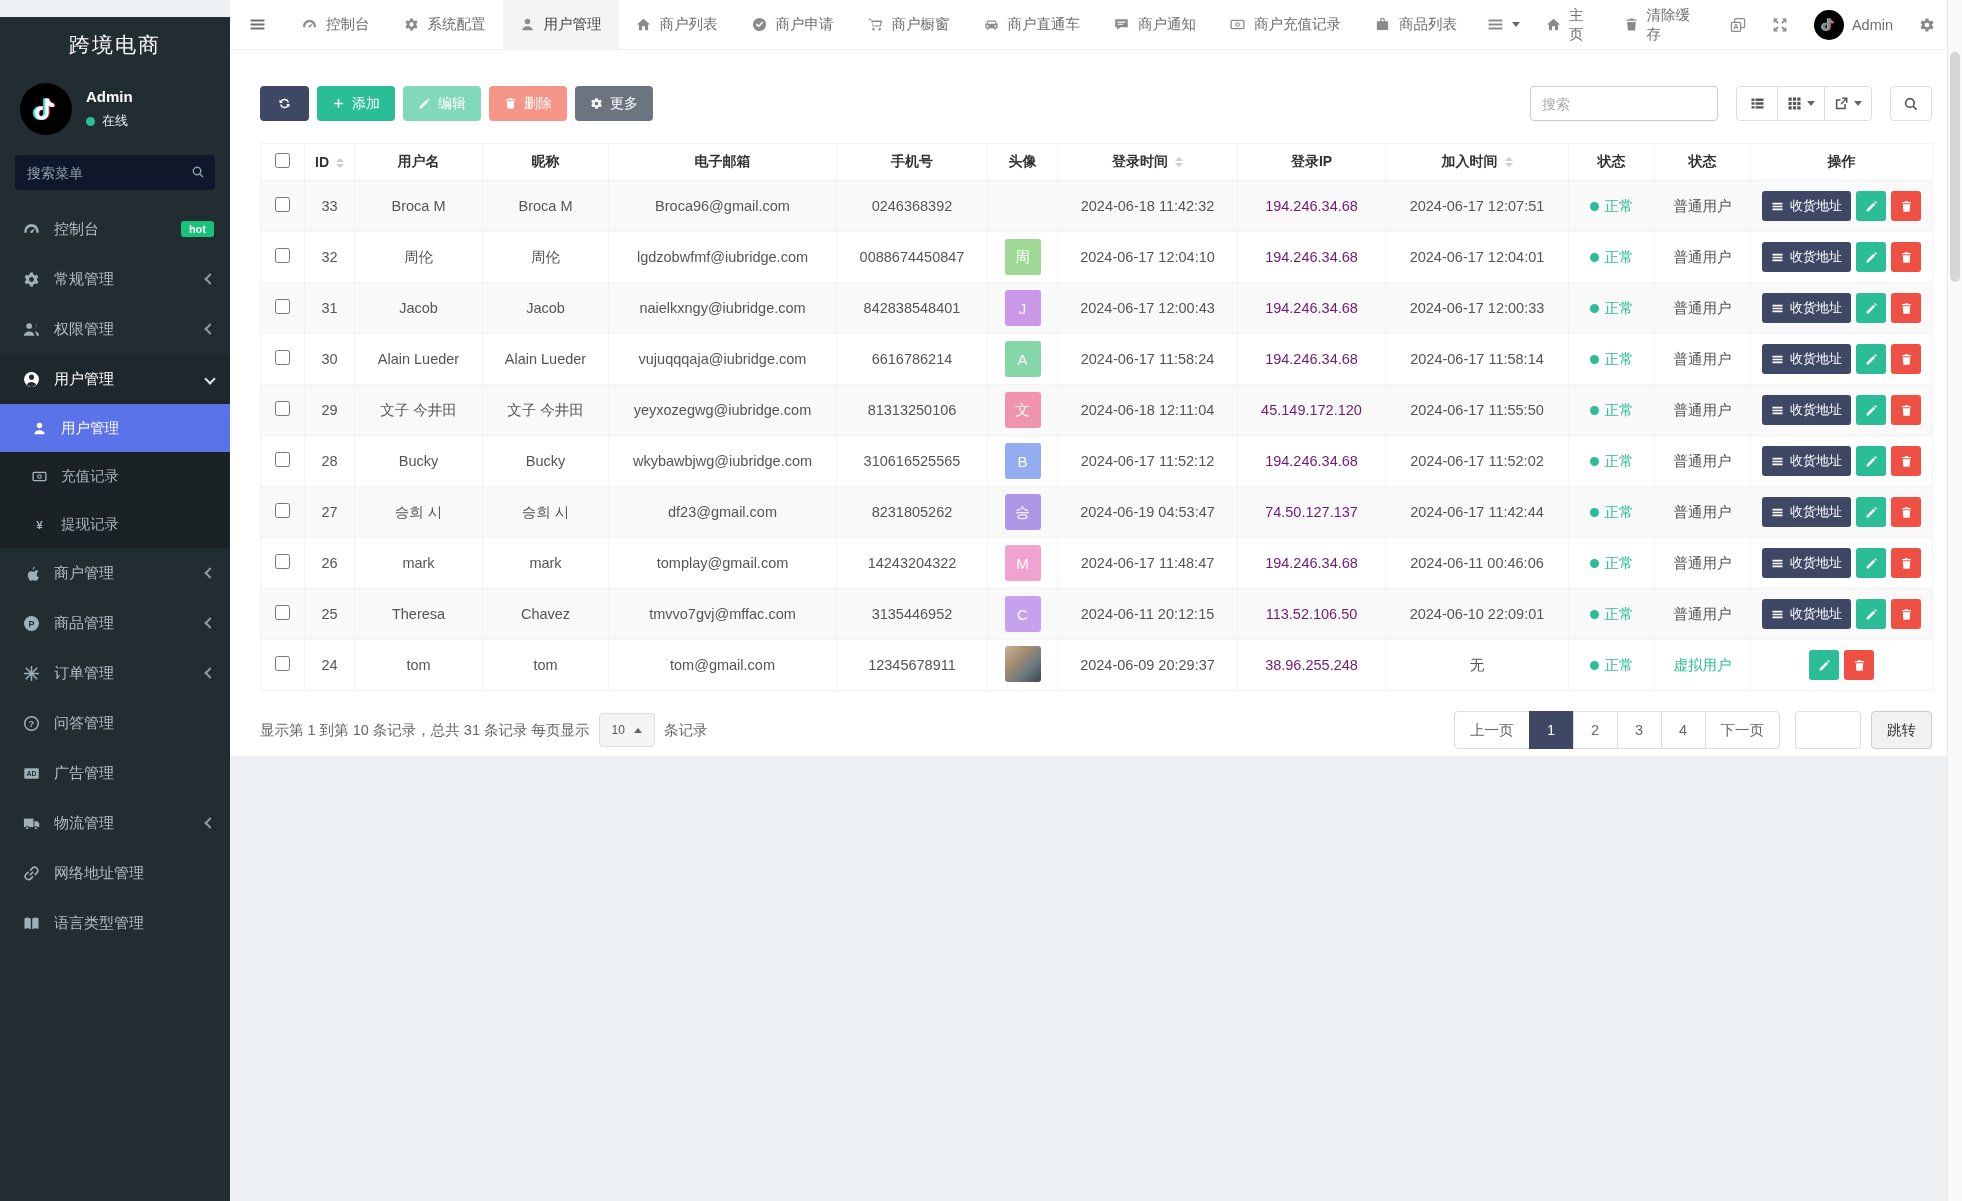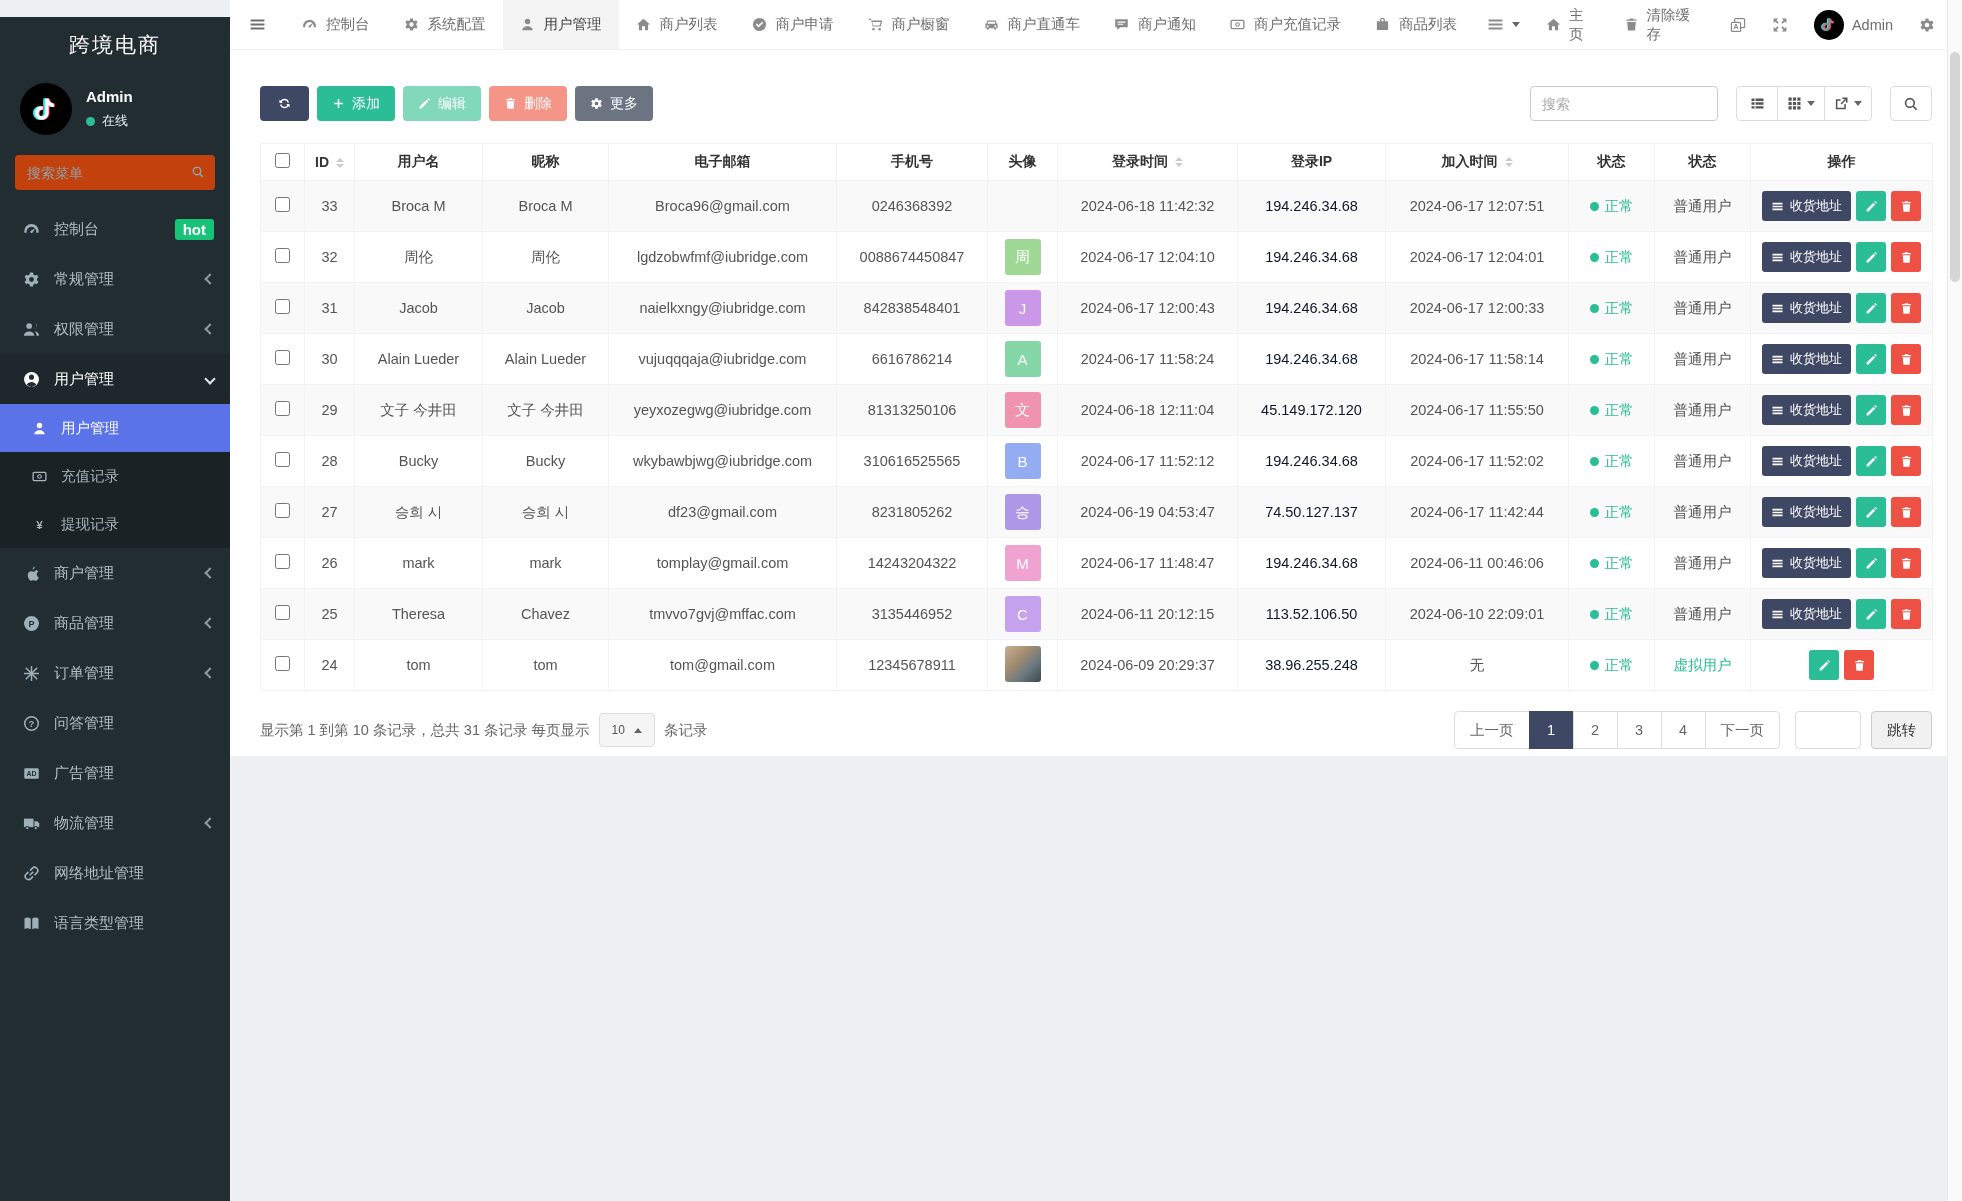--- a/index.html
+++ b/index.html
@@ -14,33 +14,33 @@
   
   .sidebar { position:absolute; left:0; top:17px; width:230px; height:1201px; background:#222d32; color:#b0bec5; z-index:3; }
   .logo { height:56px; display:flex; align-items:center; justify-content:center; color:#fff; font-size:21px; letter-spacing:2px; }
   .user-panel { display:flex; align-items:center; gap:14px; padding:10px 20px 16px; }
   .avatar-big { width:52px; height:52px; border-radius:50%; background:#000; display:flex; align-items:center; justify-content:center; color:#fff; font-size:28px; flex:0 0 auto; }
   .avatar-big .icon { filter: drop-shadow(1.5px 0 0 #fd3e5e) drop-shadow(-1.5px 0 0 #25f4ee); }
   .user-meta .uname { color:#fff; font-size:15px; font-weight:bold; }
   .user-meta .ustatus { margin-top:7px; font-size:13px; color:#e4ebee; display:flex; align-items:center; gap:7px; }
   .dot { width:9px; height:9px; border-radius:50%; background:#2bbd95; display:inline-block; }
   .sidebar-search { margin:4px 15px 14px; position:relative; }
-  .sidebar-search input { width:100%; height:35px; background:#c2410c; border:none; border-radius:4px; color:#cfd8dc; padding:0 32px 0 12px; font-size:14px; outline:none; }
+  .sidebar-search input { width:100%; height:35px; background:#0f172a; border:none; border-radius:4px; color:#cfd8dc; padding:0 32px 0 12px; font-size:14px; outline:none; }
   .sidebar-search input::placeholder { color:#8fa2ab; }
   .sidebar-search .icon { position:absolute; right:10px; top:10px; color:#8fa2ab; font-size:14px; }
   .menu { list-style:none; }
   .menu-item { height:50px; display:flex; align-items:center; gap:13px; padding:0 16px 0 21px; font-size:15px; cursor:pointer; color:#b0bec5; }
   .menu-item .icon { font-size:17px; width:20px; color:#9fb0b8; }
   .menu-item.open { background:#1e282c; color:#fff; }
   .menu-item.open .icon { color:#fff; }
   .submenu { background:#1a2226; list-style:none; }
   .submenu-item { height:48px; display:flex; align-items:center; gap:13px; padding:0 16px 0 30px; font-size:14.5px; color:#a7b5bc; cursor:pointer; }
   .submenu-item .icon { font-size:15px; width:18px; }
   .submenu-item.active { background:#5b73e8; color:#fff; }
-  .badge-hot { margin-left:auto; background:#17c379; color:#fff; font-size:15px; font-weight:bold; padding:2px 8px; border-radius:3px; }
+  .badge-hot { margin-left:auto; background:#17c379; color:#fff; font-size:11px; font-weight:bold; padding:2px 8px; border-radius:3px; }
   .chev { margin-left:auto; width:8px; height:8px; border:solid #8b9aa2; border-width:0 2px 2px 0; display:inline-block; }
   .chev-left { transform:rotate(135deg); }
   .chev-down { transform:rotate(45deg); border-color:#dfe6ea; }
 
   
   .topnav { position:absolute; left:230px; top:0; width:1732px; height:50px; background:#fff; display:flex; align-items:stretch; border-bottom:1px solid #f0f0f0; z-index:2; }
   .hamburger { display:flex; align-items:center; padding:0 19px; color:#6e6e6e; font-size:17px; cursor:pointer; }
   .tabs { display:flex; }
   .tab { display:flex; align-items:center; gap:9px; padding:0 17px; color:#6e6e6e; font-size:14.5px; cursor:pointer; white-space:nowrap; }
   .tab .icon { font-size:15px; color:#8b8b8b; }
@@ -79,21 +79,21 @@
   .grid td { font-size:14.5px; color:#555; padding:4px; text-align:center; border:1px solid #f2f3f4; height:51px; }
   .grid tbody tr:nth-child(odd) { background:#f9f9f9; }
   .sorter { display:inline-flex; flex-direction:column; gap:2px; margin-left:7px; vertical-align:middle; }
   .sorter i { width:0; height:0; border-left:4px solid transparent; border-right:4px solid transparent; display:block; }
   .sorter .up { border-bottom:4px solid #ccc; }
   .sorter .dn { border-top:4px solid #ccc; }
   .cb { width:15px; height:15px; cursor:pointer; }
   .avatar-cell { width:36px; height:36px; border-radius:3px; color:#fff; font-size:15px; display:inline-flex; align-items:center; justify-content:center; }
   .avatar-photo { width:36px; height:36px; border-radius:3px; display:inline-block;
     background:linear-gradient(135deg,#c7b298 0%,#a58d6f 35%,#6d7b80 65%,#39474f 100%); }
-  .ip-link { color:#0f172a; text-decoration:none; cursor:pointer; }
+  .ip-link { color:#701a75; text-decoration:none; cursor:pointer; }
   .status-ok { color:#2bbd95; display:inline-flex; align-items:center; gap:6px;justify-content:center; }
   .role-normal { color:#555; }
   .role-virtual { color:#2bbd95; }
   .act { display:inline-flex; align-items:center; gap:5px; }
   .btn-addr { background:#3e4764; color:#fff; height:30px; border:none; border-radius:3px; padding:0 9px; font-size:13px; display:inline-flex; align-items:center; gap:6px; cursor:pointer; font-family:inherit; }
   .btn-sq { width:30px; height:30px; border:none; border-radius:3px; color:#fff; display:inline-flex; align-items:center; justify-content:center; font-size:13px; cursor:pointer; }
   .btn-sq.edit { background:#2bbd95; }
   .btn-sq.del { background:#ef5044; }
 
   

